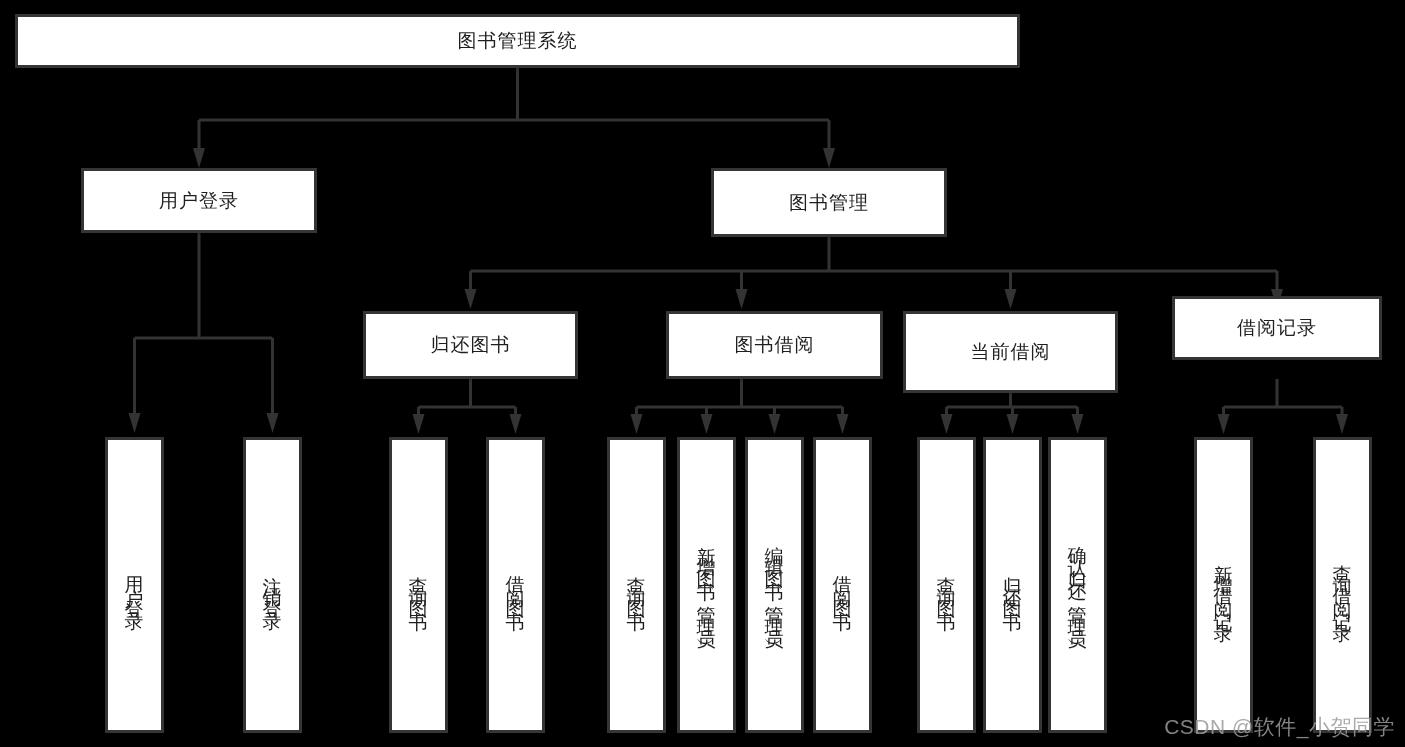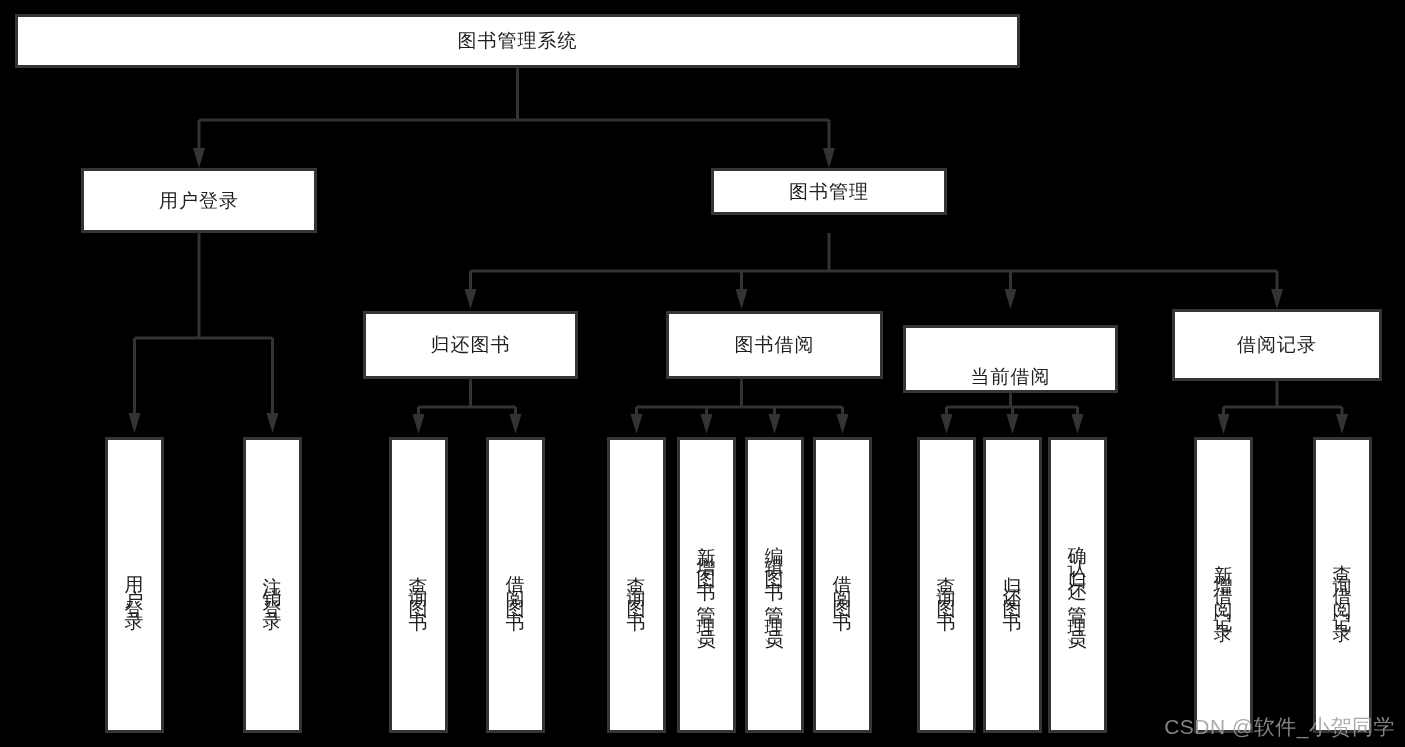--- a/index.html
+++ b/index.html
@@ -27,25 +27,25 @@
     text-orientation:mixed;
     font-size:19px;
     letter-spacing:12px;
     line-height:1;
     color:#1f1f1f;
     white-space:nowrap;
   }
   
   .n-root{left:15px;top:14px;width:1005px;height:54px;}
   .n-user{left:81px;top:168px;width:236px;height:65px;}
-  .n-mgmt{left:711px;top:168px;width:236px;height:47px;}
+  .n-mgmt{left:711px;top:168px;width:236px;height:69px;}
   .n-rec{left:363px;top:311px;width:215px;height:68px;}
   .n-bb{left:666px;top:311px;width:217px;height:68px;}
-  .n-cb{left:903px;top:325px;width:215px;height:68px;align-items:flex-end;}
-  .n-br{left:1172px;top:309px;width:210px;height:72px;}
+  .n-cb{left:903px;top:311px;width:215px;height:82px;}
+  .n-br{left:1172px;top:296px;width:210px;height:64px;}
   .leaf{top:437px;width:59px;height:296px;}
   .l-ul{left:105px;}  .l-lo{left:243px;}
   .l-rq{left:389px;}  .l-rb{left:486px;}
   .l-bq{left:607px;}  .l-ba{left:677px;} .l-be{left:745px;} .l-bb{left:813px;}
   .l-cq{left:917px;}  .l-cr{left:983px;} .l-cc{left:1048px;}
   .l-na{left:1194px;} .l-nq{left:1313px;}
   .watermark{
     position:absolute;
     right:10px;bottom:6px;
     font-size:21px;

